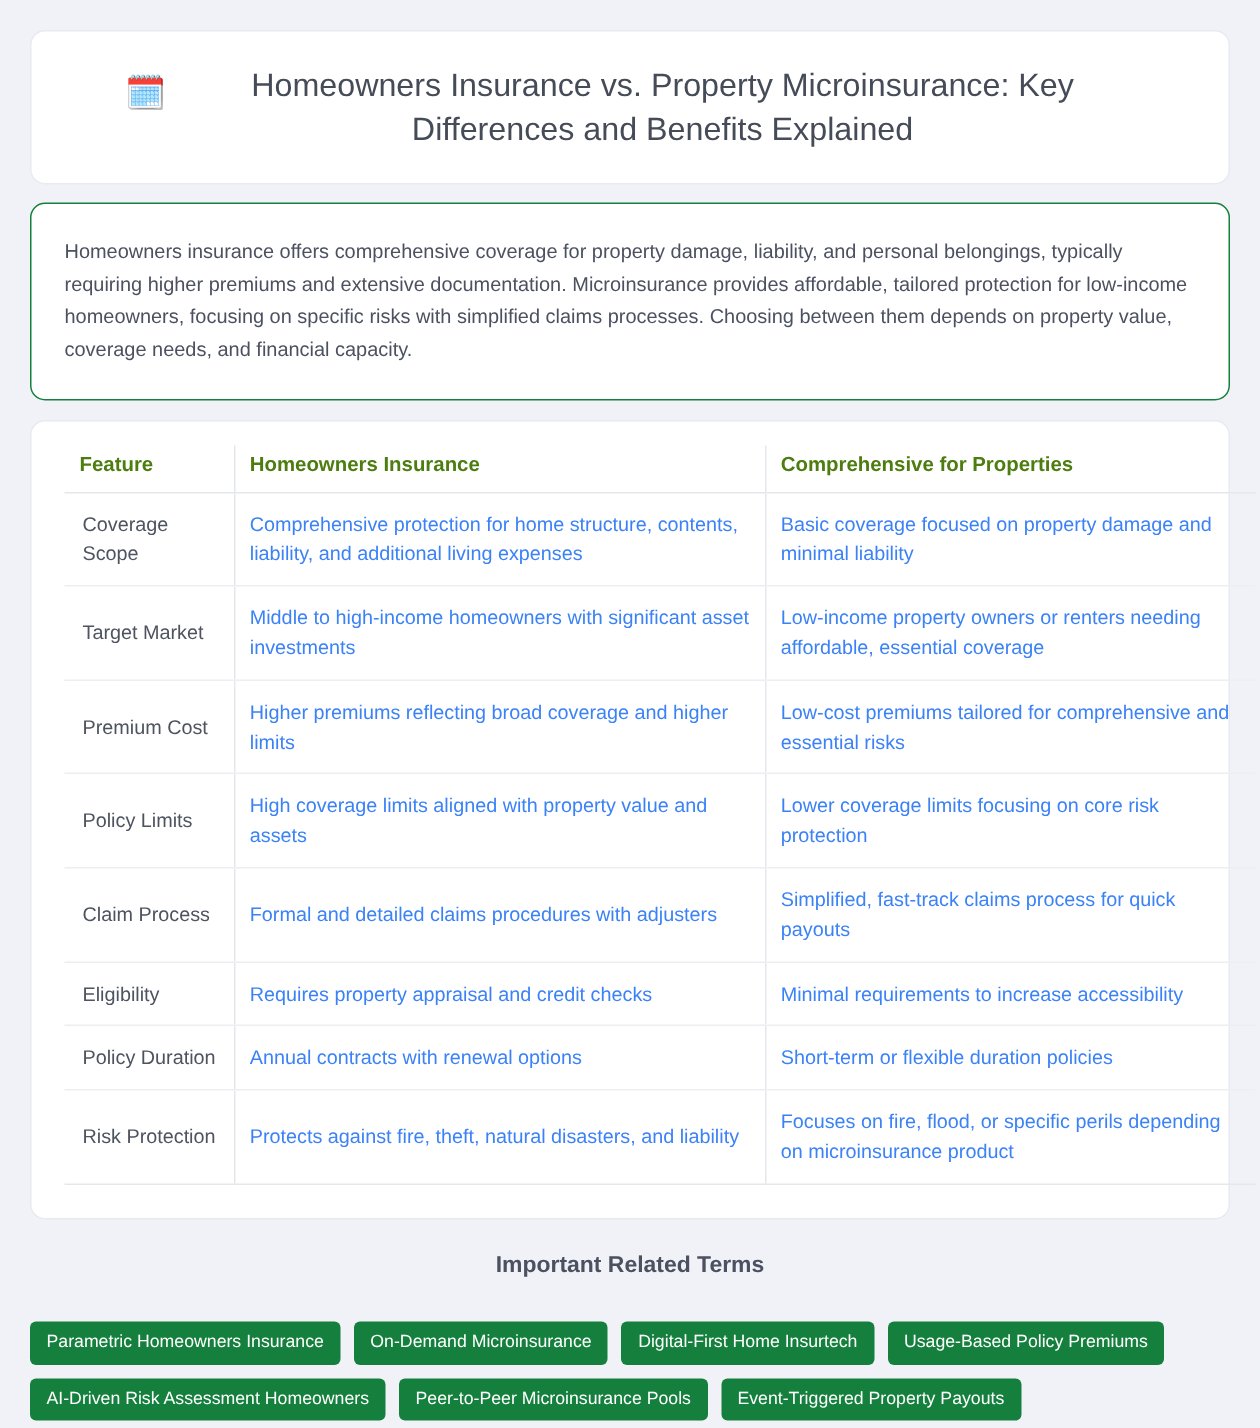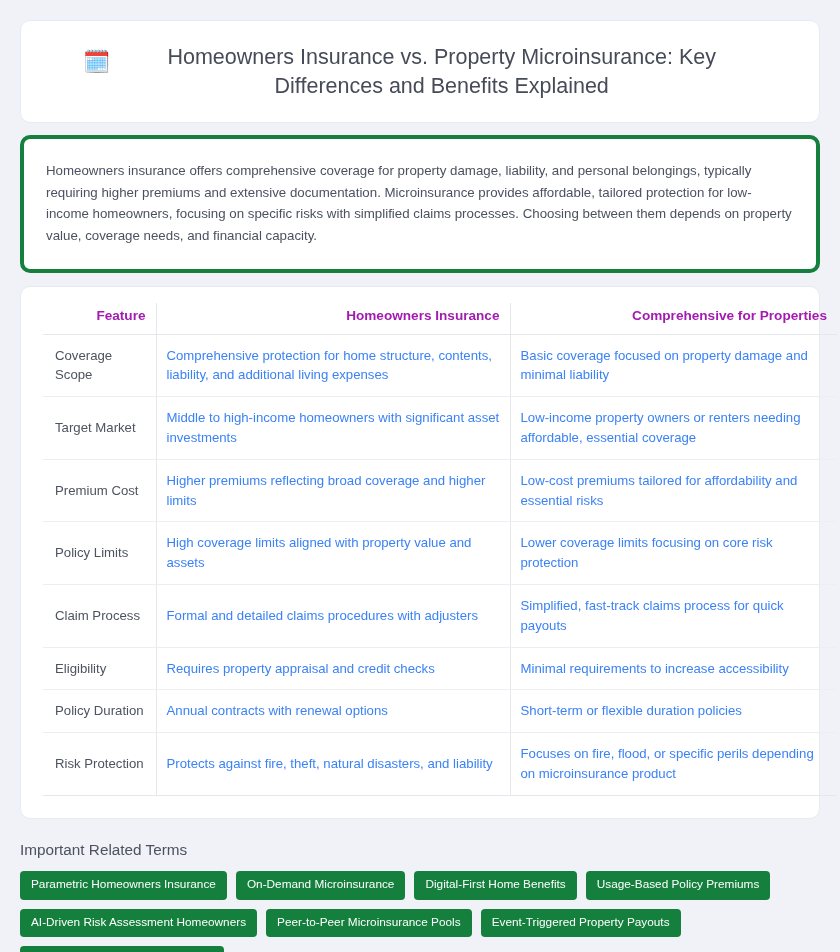--- a/index.html
+++ b/index.html
@@ -50,21 +50,21 @@
     line-height: 1.33;
     color: #454b57;
     text-align: center;
     max-width: 630px;
   }
 
   
   .desc-card {
     background: #ffffff;
     border-radius: 10px;
-    border: 4px solid #15803d;
+    border: 1px solid #15803d;
     margin-top: 12px;
     padding: 21px 22px 22px 22px;
   }
 
   .desc-text {
     font-size: 13.3px;
     line-height: 1.63;
     color: #4b5160;
   }
 
@@ -83,23 +83,23 @@
     table-layout: fixed;
   }
 
   table.compare col.c-feature { width: 113px; }
   table.compare col.c-a { width: 354px; }
   table.compare col.c-b { width: 327px; }
 
   table.compare thead th {
     font-size: 13.6px;
     font-weight: 700;
-    color: #a21caf;
+    color: #4d7c0f;
     padding: 5px 10px 11px 10px;
-    text-align: right;
+    text-align: left;
     border-bottom: 1px solid #e4e7ec;
     vertical-align: bottom;
   }
 
   table.compare thead th.col-divider,
   table.compare tbody td.col-divider {
     border-left: 1px solid #e4e7ec;
   }
 
   table.compare tbody td {
@@ -120,24 +120,25 @@
     padding-left: 12px;
     padding-right: 6px;
   }
 
   
   .terms-section {
     margin-top: 22px;
   }
 
   .terms-heading {
+    text-align: center;
     font-size: 15.3px;
-    font-weight: 400;
+    font-weight: 700;
     color: #4b5160;
-    margin-bottom: 12px;
+    margin-bottom: 28px;
   }
 
   .terms-wrap {
     display: flex;
     flex-wrap: wrap;
     gap: 9px;
     justify-content: flex-start;
   }
 
   .term-tag {
@@ -186,21 +187,21 @@
           <td class="col-divider">Basic coverage focused on property damage and minimal liability</td>
         </tr>
         <tr>
           <td class="feature">Target Market</td>
           <td class="col-divider">Middle to high-income homeowners with significant asset investments</td>
           <td class="col-divider">Low-income property owners or renters needing affordable, essential coverage</td>
         </tr>
         <tr>
           <td class="feature">Premium Cost</td>
           <td class="col-divider">Higher premiums reflecting broad coverage and higher limits</td>
-          <td class="col-divider">Low-cost premiums tailored for affordability and essential risks</td>
+          <td class="col-divider">Low-cost premiums tailored for comprehensive and essential risks</td>
         </tr>
         <tr>
           <td class="feature">Policy Limits</td>
           <td class="col-divider">High coverage limits aligned with property value and assets</td>
           <td class="col-divider">Lower coverage limits focusing on core risk protection</td>
         </tr>
         <tr>
           <td class="feature">Claim Process</td>
           <td class="col-divider">Formal and detailed claims procedures with adjusters</td>
           <td class="col-divider">Simplified, fast-track claims process for quick payouts</td>
@@ -222,21 +223,21 @@
         </tr>
       </tbody>
     </table>
   </div>
 
   <div class="terms-section">
     <div class="terms-heading">Important Related Terms</div>
     <div class="terms-wrap">
       <span class="term-tag">Parametric Homeowners Insurance</span>
       <span class="term-tag">On-Demand Microinsurance</span>
-      <span class="term-tag">Digital-First Home Benefits</span>
+      <span class="term-tag">Digital-First Home Insurtech</span>
       <span class="term-tag">Usage-Based Policy Premiums</span>
       <span class="term-tag">AI-Driven Risk Assessment Homeowners</span>
       <span class="term-tag">Peer-to-Peer Microinsurance Pools</span>
       <span class="term-tag">Event-Triggered Property Payouts</span>
       <span class="term-tag">Instant Claims Settlement Platform</span>
     </div>
   </div>
 
 </div>
 

